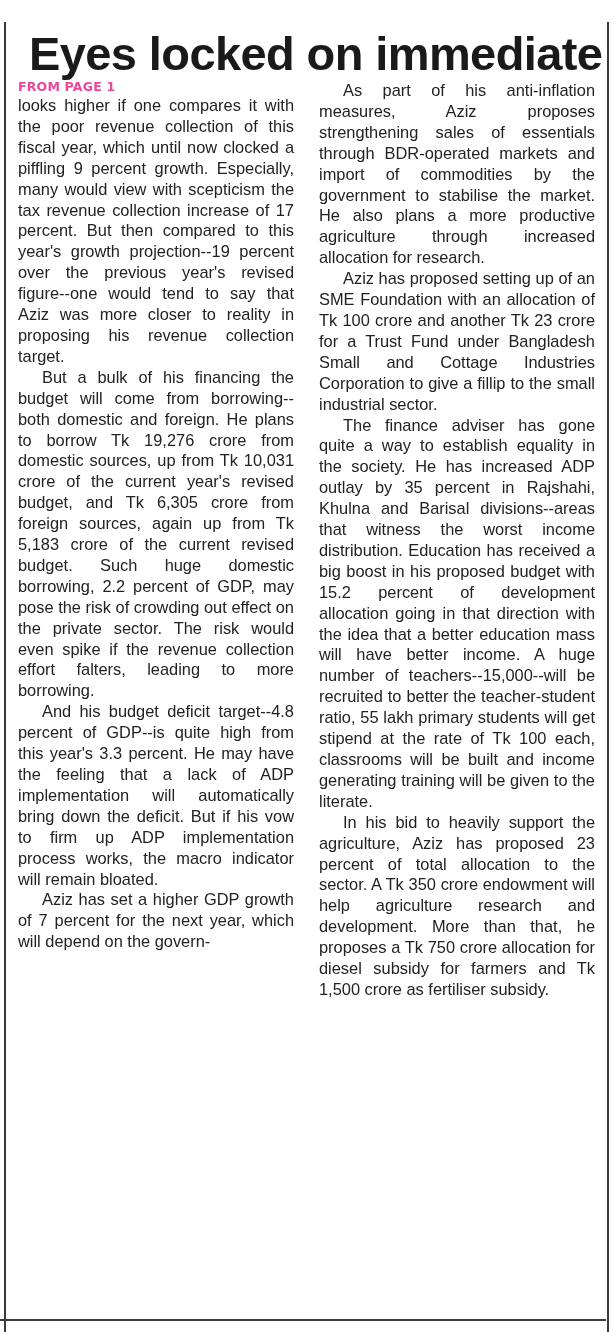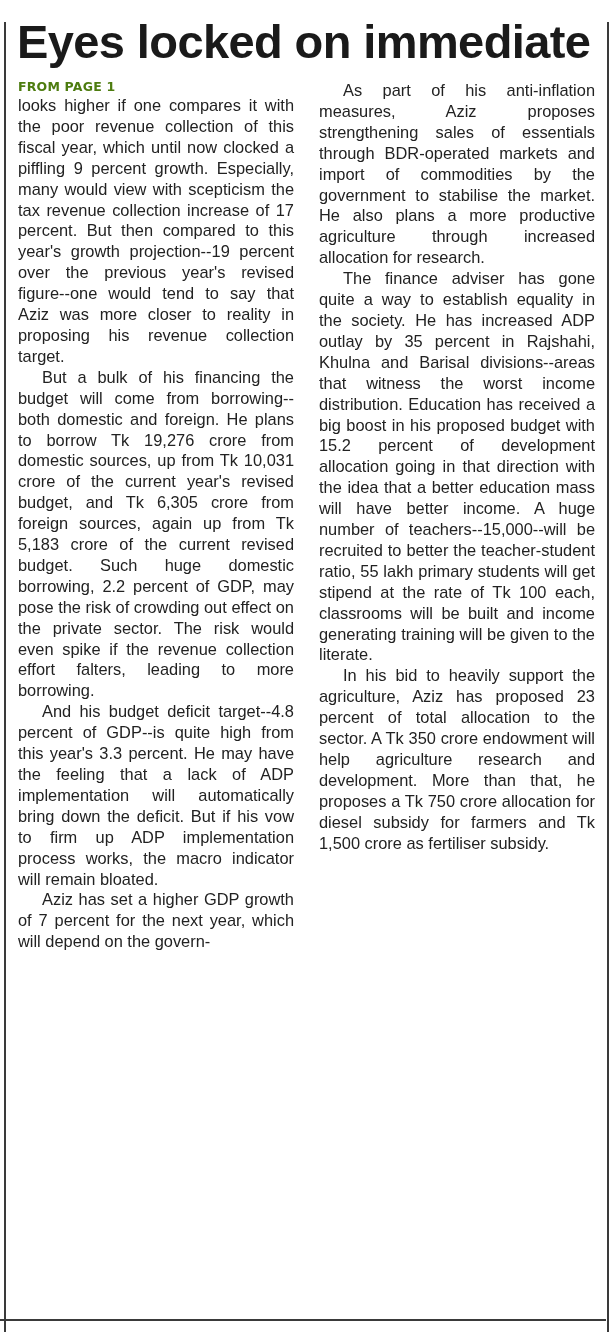--- a/index.html
+++ b/index.html
@@ -37,21 +37,21 @@
     top: 1319px;
     width: 606px;
     height: 2px;
     background: #3a3a3a;
   }
   .headline {
     position: absolute;
     left: 17px;
     top: 14px;
     width: 580px;
-    margin: 0;
+    margin: 12px;
     font-family: "Liberation Sans", sans-serif;
     font-weight: bold;
     font-size: 47px;
     line-height: 56px;
     letter-spacing: -0.6px;
     color: #1a1a1a;
     white-space: nowrap;
   }
   .col {
     position: absolute;
@@ -69,21 +69,21 @@
     left: 319px;
     width: 276px;
     top: 80px;
   }
   .kicker {
     font-family: "DejaVu Sans", sans-serif;
     font-weight: bold;
     font-size: 12.5px;
     line-height: 16px;
     letter-spacing: 0.2px;
-    color: #4d7c0f;
+    color: #ec4899;
     margin: 0;
   }
   .para {
     margin: 0;
     text-indent: 24px;
   }
   .para.first {
     text-indent: 0;
   }
 </style>
@@ -99,15 +99,16 @@
 <div class="col col-left">
   <p class="kicker">FROM PAGE 1</p>
   <p class="para first">looks higher if one compares it with the poor revenue collection of this fiscal year, which until now clocked a piffling 9 percent growth. Especially, many would view with scepticism the tax revenue collection increase of 17 percent. But then compared to this year's growth projection--19 percent over the previous year's revised figure--one would tend to say that Aziz was more closer to reality in proposing his revenue collection target.</p>
   <p class="para">But a bulk of his financing the budget will come from borrowing--both domestic and foreign. He plans to borrow Tk 19,276 crore from domestic sources, up from Tk 10,031 crore of the current year's revised budget, and Tk 6,305 crore from foreign sources, again up from Tk 5,183 crore of the current revised budget. Such huge domestic borrowing, 2.2 percent of GDP, may pose the risk of crowding out effect on the private sector. The risk would even spike if the revenue collection effort falters, leading to more borrowing.</p>
   <p class="para">And his budget deficit target--4.8 percent of GDP--is quite high from this year's 3.3 percent. He may have the feeling that a lack of ADP implementation will automatically bring down the deficit. But if his vow to firm up ADP implementation process works, the macro indicator will remain bloated.</p>
   <p class="para">Aziz has set a higher GDP growth of 7 percent for the next year, which will depend on the govern-</p>
 </div>
 
 <div class="col col-right">
   <p class="para">As part of his anti-inflation measures, Aziz proposes strengthening sales of essentials through BDR-operated markets and import of commodities by the government to stabilise the market. He also plans a more productive agriculture through increased allocation for research.</p>
+  <p class="para">Aziz has proposed setting up of an SME Foundation with an allocation of Tk 100 crore and another Tk 23 crore for a Trust Fund under Bangladesh Small and Cottage Industries Corporation to give a fillip to the small industrial sector.</p>
   <p class="para">The finance adviser has gone quite a way to establish equality in the society. He has increased ADP outlay by 35 percent in Rajshahi, Khulna and Barisal divisions--areas that witness the worst income distribution. Education has received a big boost in his proposed budget with 15.2 percent of development allocation going in that direction with the idea that a better education mass will have better income. A huge number of teachers--15,000--will be recruited to better the teacher-student ratio, 55 lakh primary students will get stipend at the rate of Tk 100 each, classrooms will be built and income generating training will be given to the literate.</p>
   <p class="para">In his bid to heavily support the agriculture, Aziz has proposed 23 percent of total allocation to the sector. A Tk 350 crore endowment will help agriculture research and development. More than that, he proposes a Tk 750 crore allocation for diesel subsidy for farmers and Tk 1,500 crore as fertiliser subsidy.</p>
 </div>
 
 </body></html>

